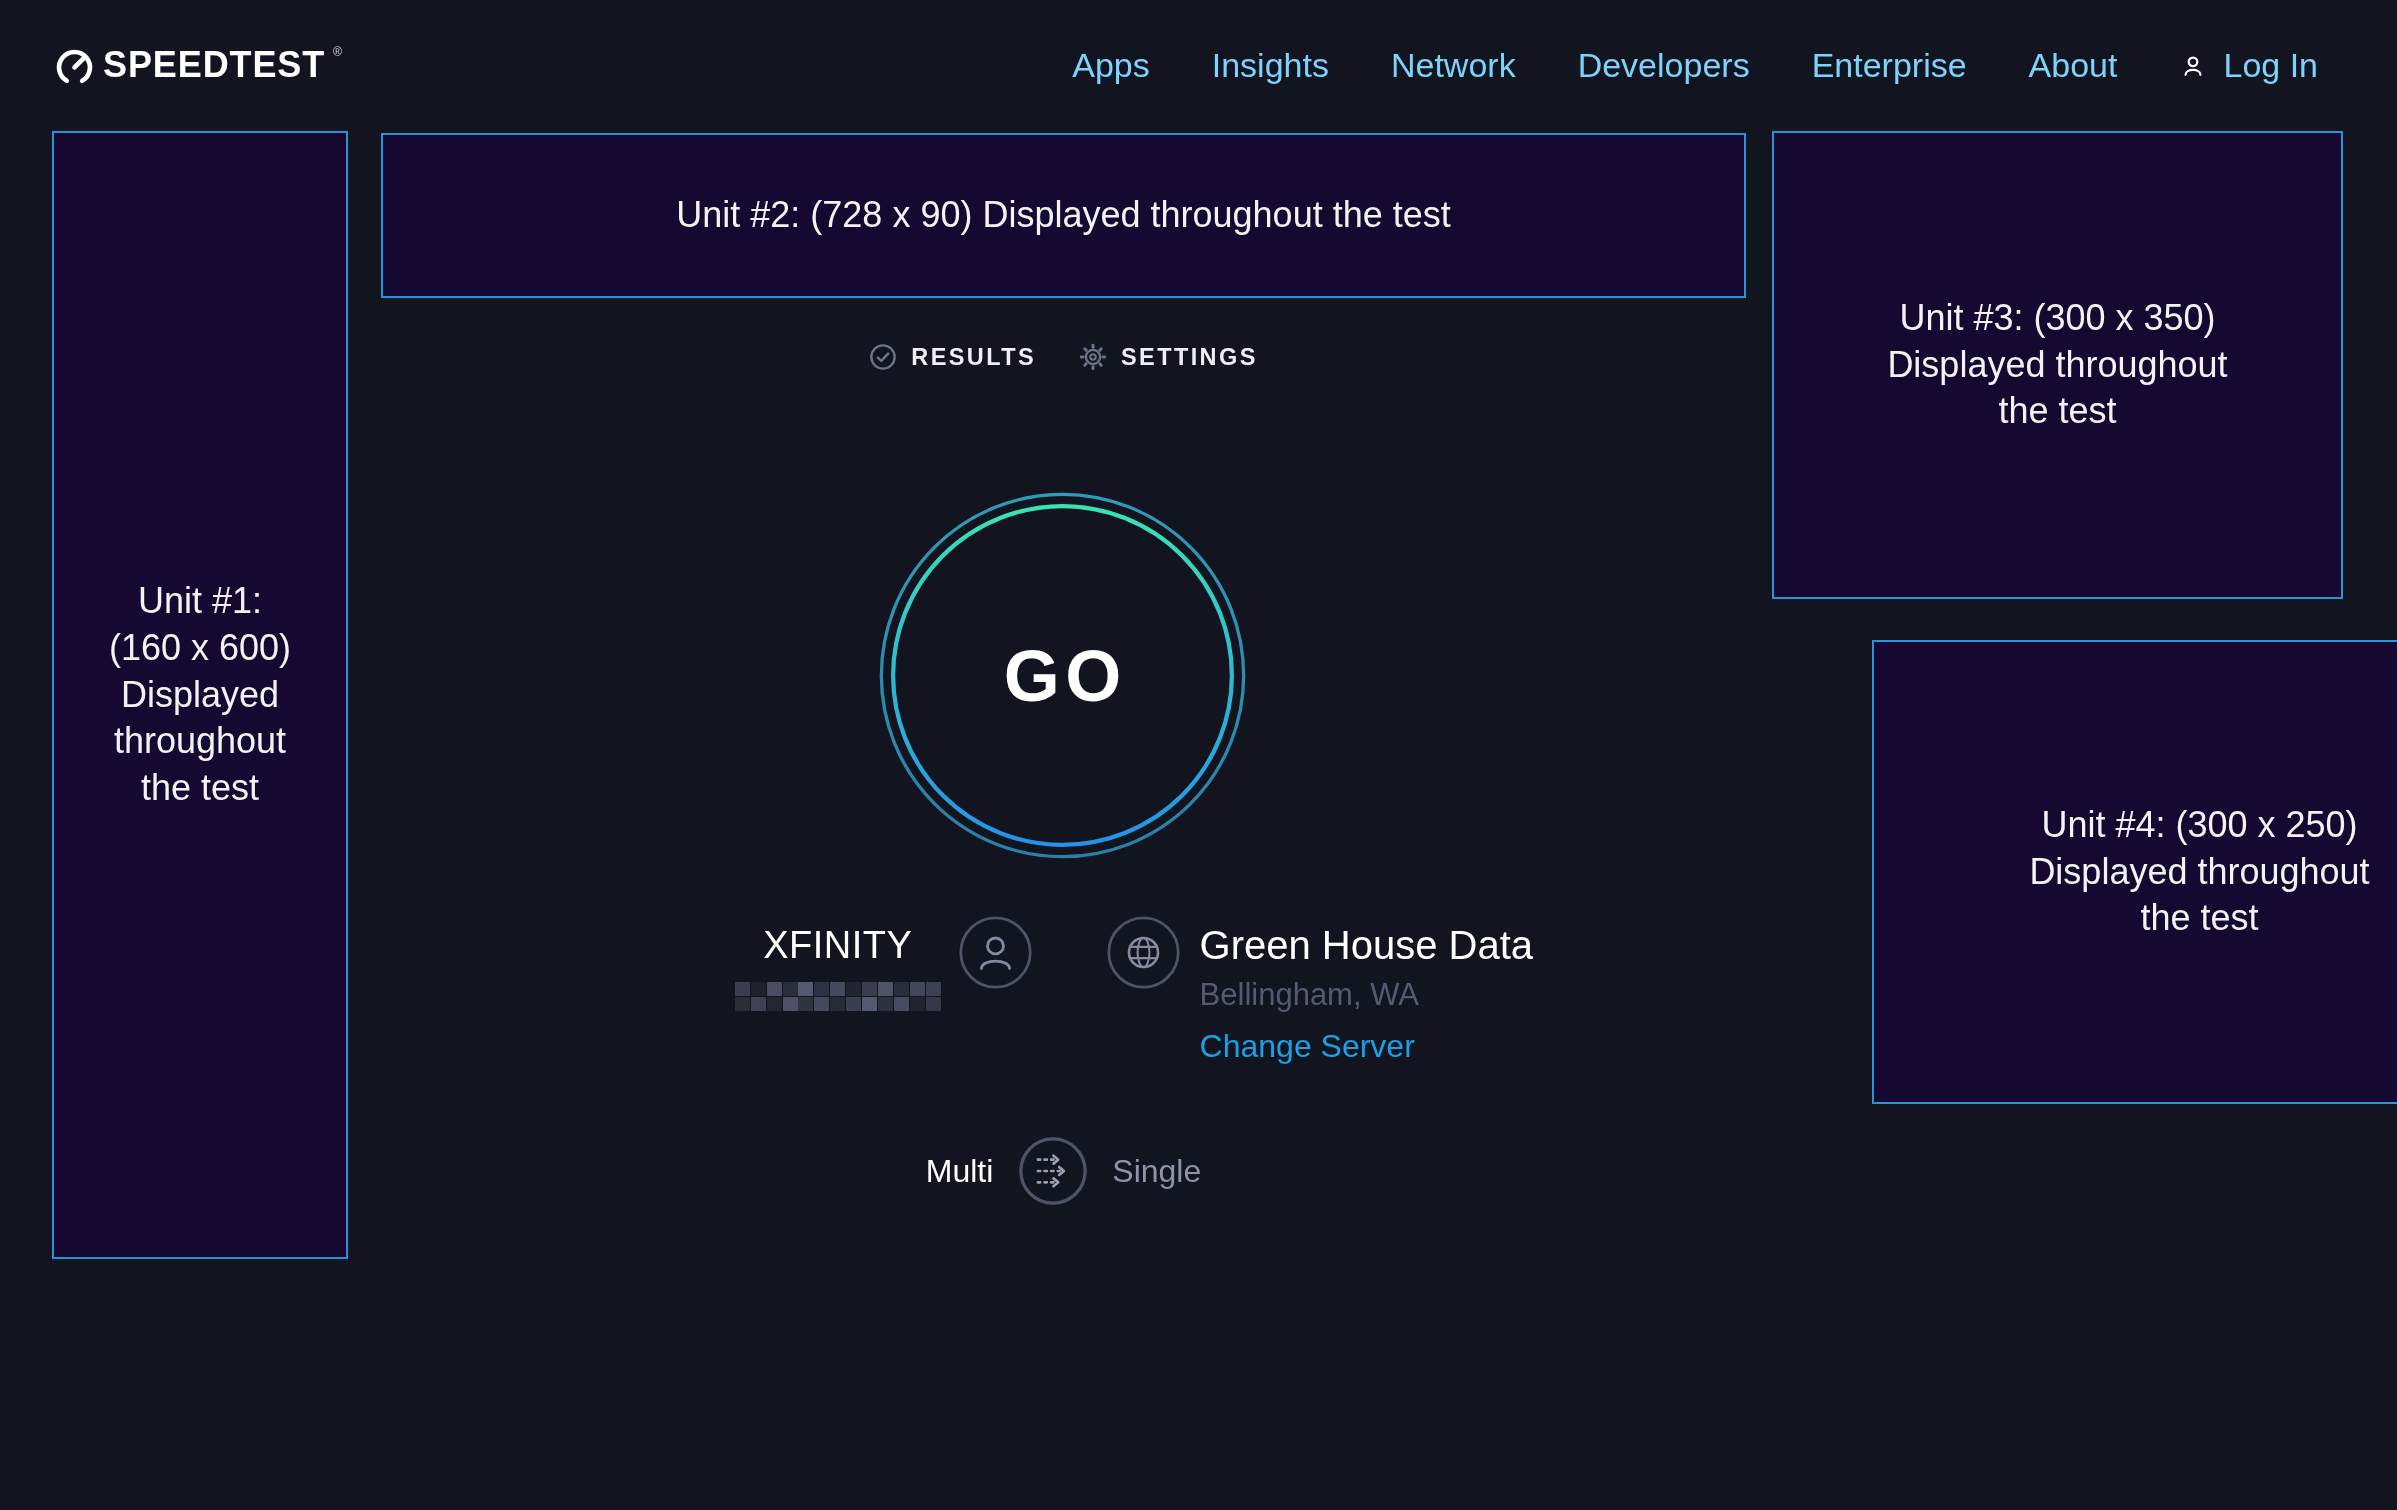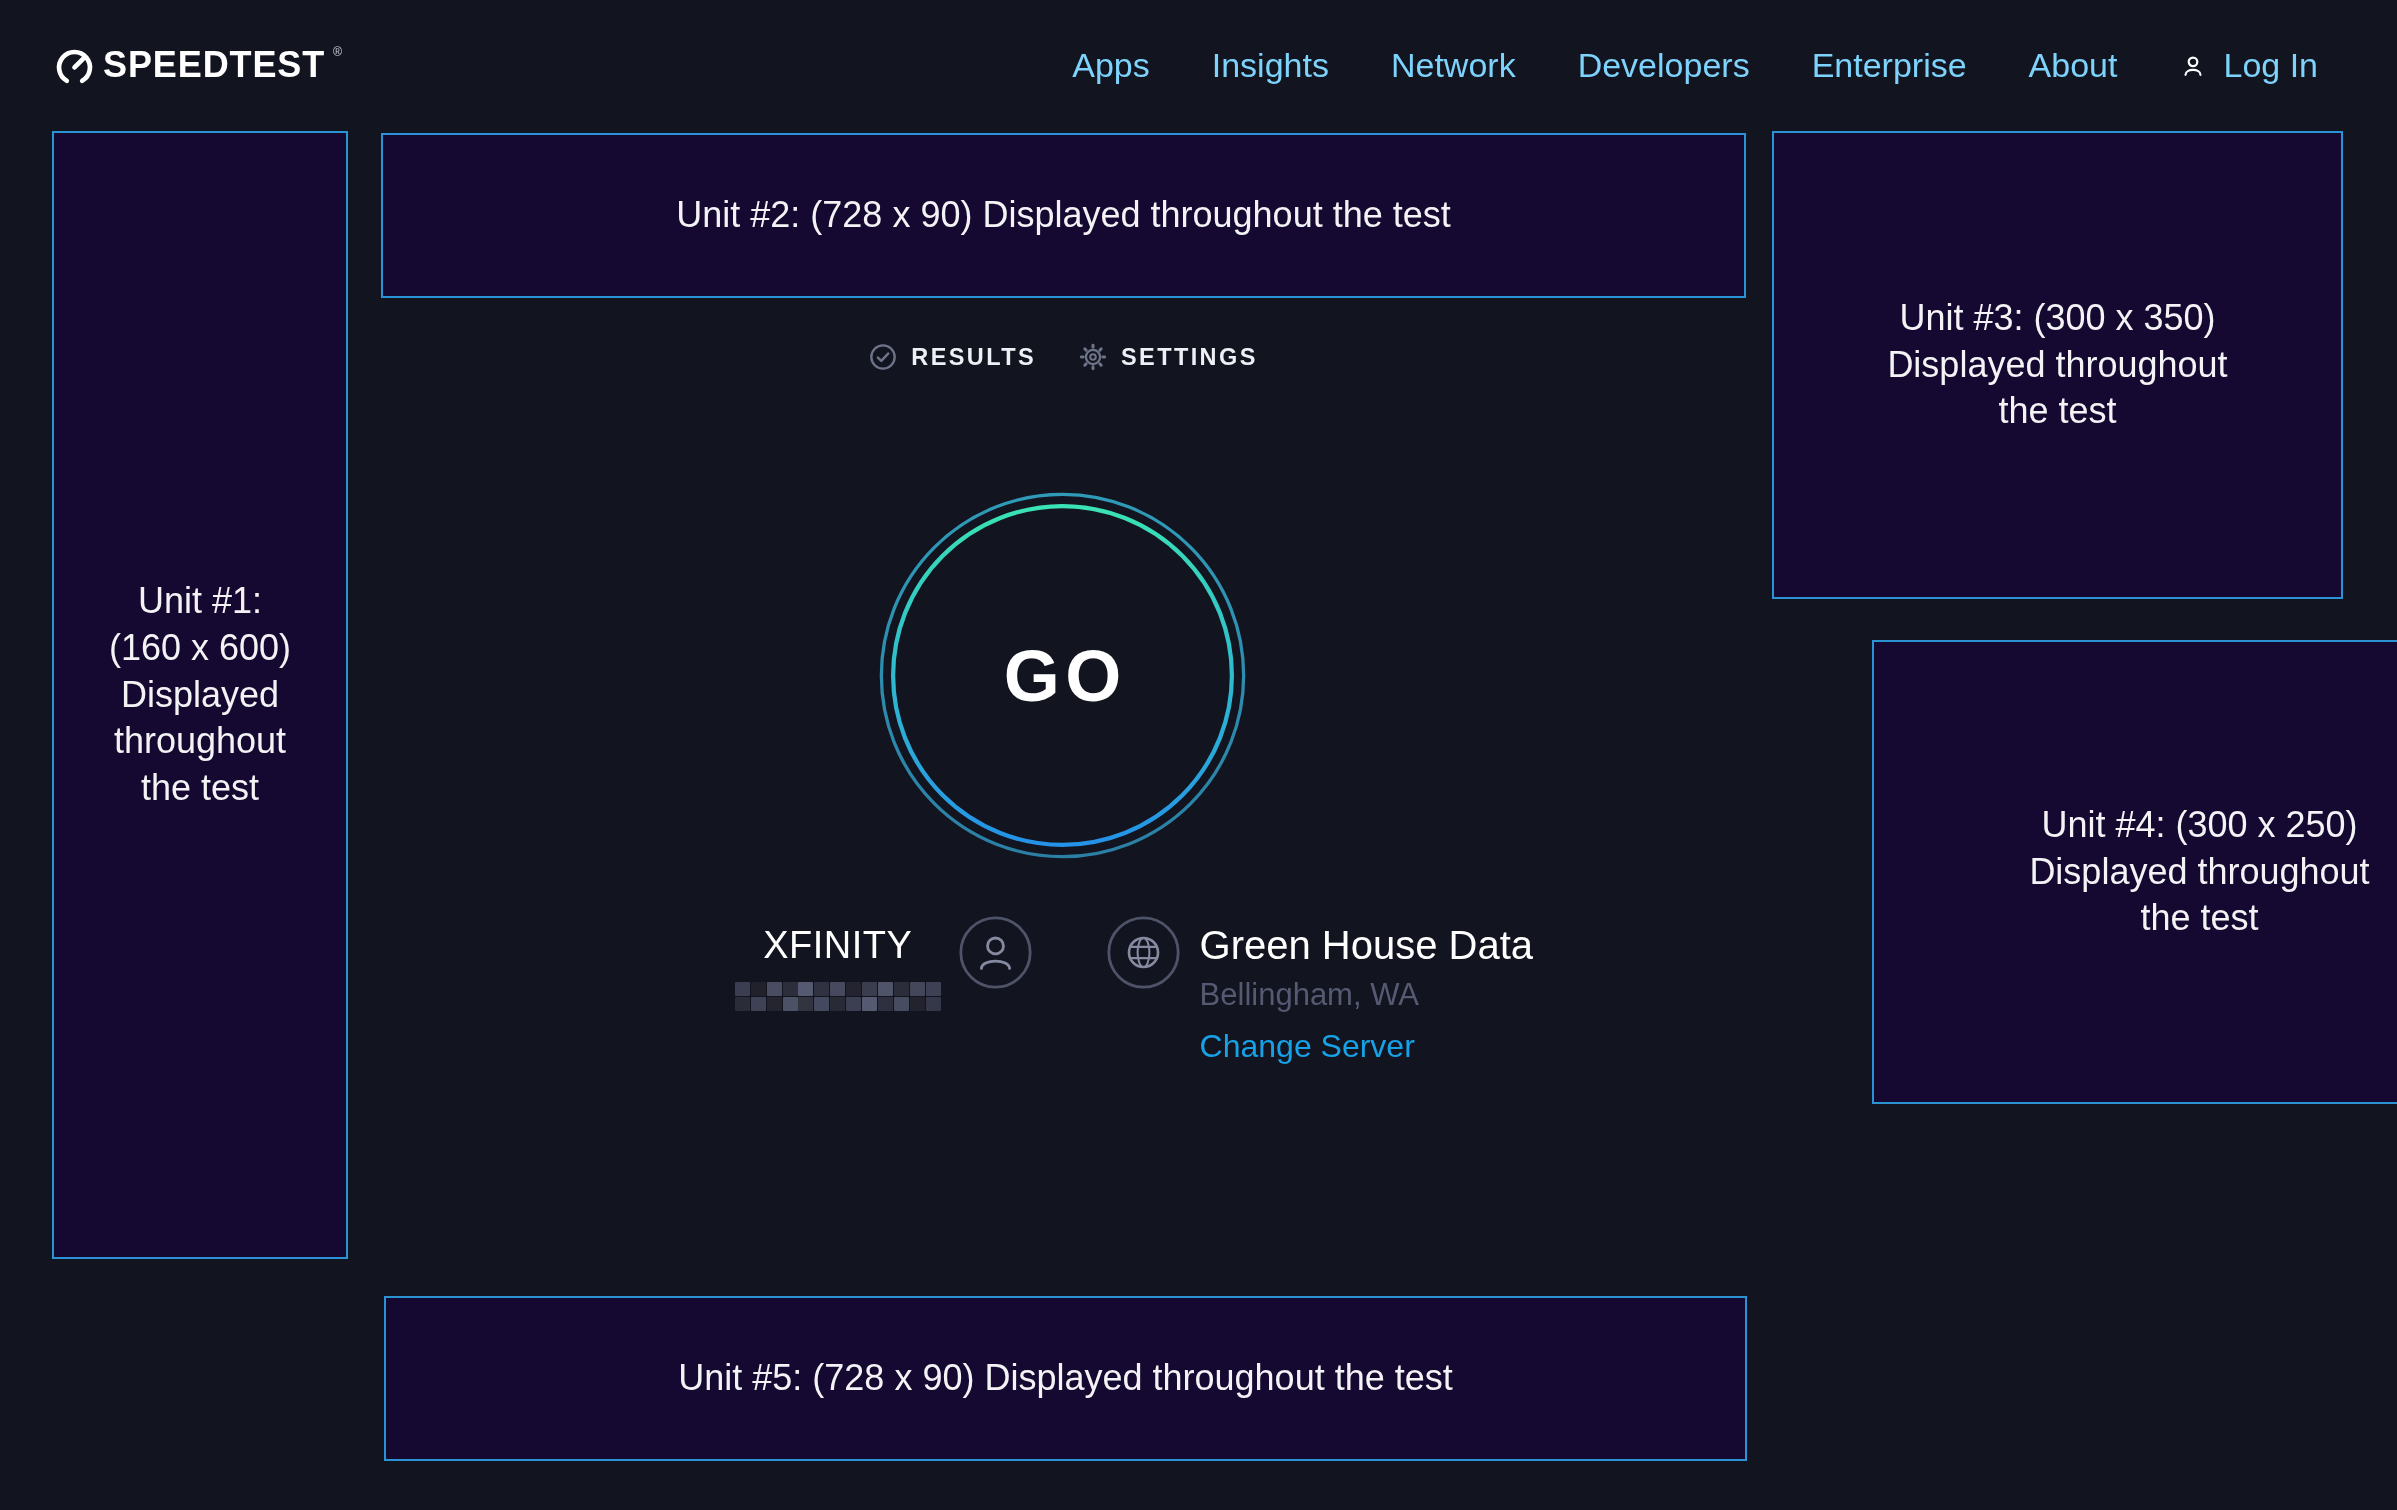--- a/index.html
+++ b/index.html
@@ -134,25 +134,20 @@
         <div>Unit #3: (300 x 350)</div>
         <div>Displayed throughout</div>
         <div>the test</div>
       </div>
     </div>
   <div class="ad ad-4">
       <div>
         <div>Unit #4: (300 x 250)</div>
         <div>Displayed throughout</div>
         <div>the test</div>
-      </div>
-    </div>
-  <div class="ad ad-5">
-      <div>
-        <div>Unit #5: (728 x 90) Displayed throughout the test</div>
       </div>
     </div>
 
   <div class="tabs">
     <div class="tab">
       <svg width="28" height="28" viewBox="0 0 30 30" fill="none">
         <circle cx="15" cy="15" r="12.5" stroke="#6d7389" stroke-width="2.5"></circle>
         <path d="M9.5 15.6 L13.2 19.2 L20.5 11.3" stroke="#6d7389" stroke-width="2.7" stroke-linecap="round" stroke-linejoin="round"></path>
       </svg>
       <span class="tab-label">RESULTS</span>
@@ -241,16 +236,33 @@
       <path d="M26.2 34 L53.8 34 M26.2 46 L53.8 46" stroke="#858aa0" stroke-width="2.2"></path>
     </svg>
     <div class="server-text">
       <div class="server-name">Green House Data</div>
       <div class="server-loc">Bellingham, WA</div>
       <div class="change-server">Change Server</div>
     </div>
   </div>
 
   <div class="connections">
+    <div class="mode-row">
+      <span class="mode mode-multi">Multi</span>
+      <div class="toggle">
+        <svg width="70" height="70" viewBox="0 0 74 74" fill="none">
+          <circle cx="37" cy="37" r="34" stroke="#4e5368" stroke-width="3.4"></circle>
+          <g stroke="#9aa0b4" stroke-width="2.8" stroke-linecap="round" stroke-linejoin="round">
+            <path d="M21 25 L38 25" stroke-dasharray="2.5 4.5"></path>
+            <path d="M37.5 20.8 L42.5 25 L37.5 29.2"></path>
+            <path d="M21 37 L44 37" stroke-dasharray="2.5 4.5"></path>
+            <path d="M43.5 32.8 L48.5 37 L43.5 41.2"></path>
+            <path d="M21 49 L38 49" stroke-dasharray="2.5 4.5"></path>
+            <path d="M37.5 44.8 L42.5 49 L37.5 53.2"></path>
+          </g>
+        </svg>
+      </div>
+      <span class="mode mode-single">Single</span>
+    </div>
   </div>
 
 </div>
 
 
 </body></html>

